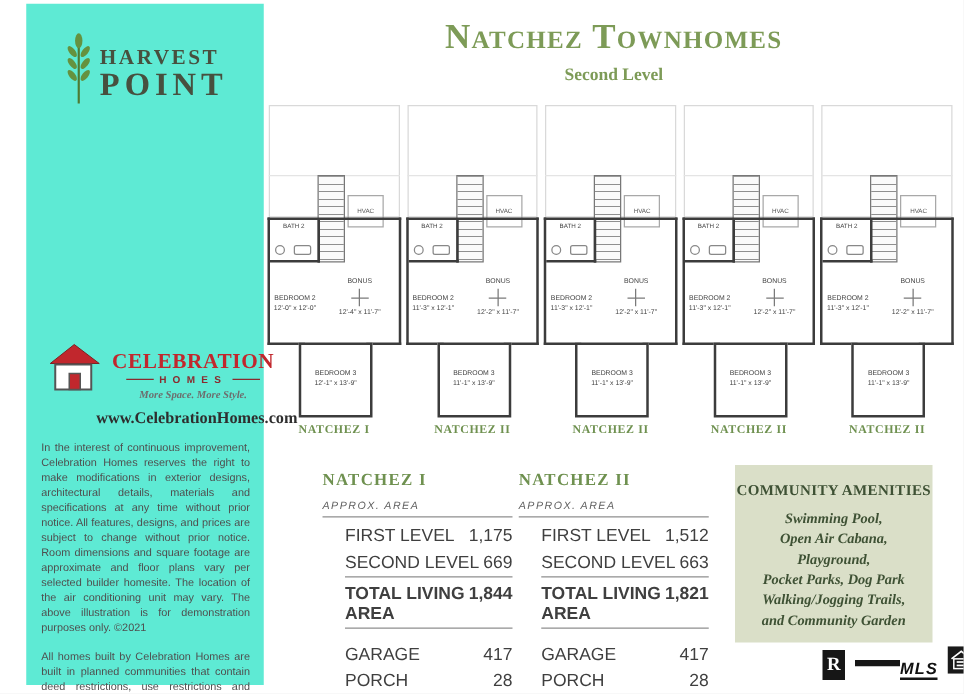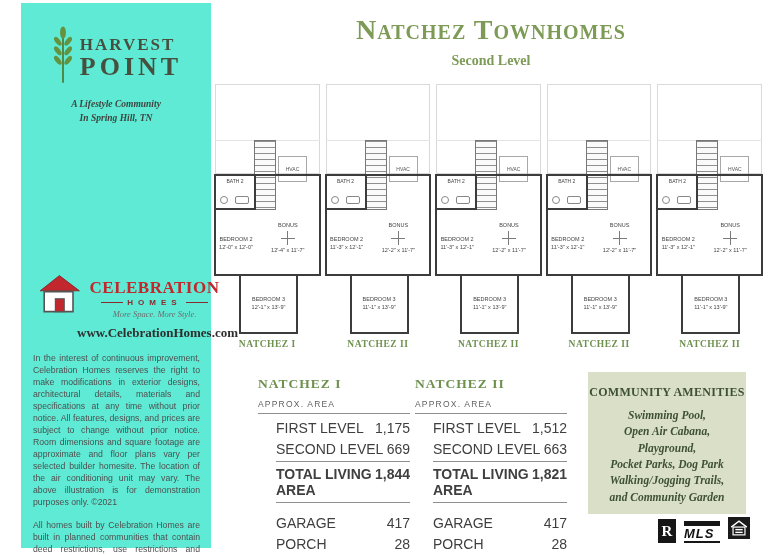--- a/index.html
+++ b/index.html
@@ -14,21 +14,21 @@
   .hp-line2{font-size:26px;letter-spacing:4px;font-weight:600;line-height:1;margin-top:1px;}
   .hp-tag{margin-top:7px;font-family:"Liberation Serif",serif;font-style:italic;font-weight:bold;
           font-size:9.5px;color:#3f4540;line-height:1.45;}
   .cel-block{position:absolute;top:270px;left:12px;width:100%;text-align:center;}
   .cel-row{display:flex;align-items:flex-end;justify-content:center;gap:5px;}
   .cel-name{font-family:"Liberation Serif",serif;font-weight:bold;color:#c1272d;font-size:17px;
             letter-spacing:0.5px;line-height:1;}
   .cel-homes{display:flex;align-items:center;gap:4px;justify-content:center;margin-top:2px;}
   .cel-homes .hr{width:22px;height:1px;background:#8a2a2e;}
   .cel-homes-txt{font-size:8px;letter-spacing:5px;color:#8a2a2e;font-weight:bold;}
-  .cel-slogan{font-family:"Liberation Serif",serif;font-style:italic;font-size:8.5px;color:#6d6d6d;margin-top:2px;}
+  .cel-slogan{font-family:"Liberation Serif",serif;font-style:italic;font-size:8.5px;color:#6d6d6d;margin-top:2px;font-weight:bold;}
   .cel-web{margin-top:6px;font-family:"Liberation Serif",serif;font-weight:bold;font-size:13px;color:#2e2e2e;padding-left:44px;}
   .legal{position:absolute;top:349px;left:12px;right:11px;font-size:8.7px;line-height:1.38;
          color:#4f4f4f;text-align:justify;}
   .legal p{margin:0 0 11px 0;}
   
   #title{position:absolute;left:211px;right:0;top:14px;text-align:center;
          font-family:"Liberation Serif",serif;font-variant:small-caps;font-weight:bold;
          font-size:28px;letter-spacing:1px;color:#7d9b57;}
   #subtitle{position:absolute;left:211px;right:0;top:53px;text-align:center;
             font-family:"Liberation Serif",serif;font-weight:bold;font-size:14px;color:#7d9b57;}
@@ -62,40 +62,40 @@
         font-size:5.5px;color:#444;text-align:center;line-height:1.4;}
   .unit-label{position:absolute;left:0;right:0;top:255px;text-align:center;
               font-family:"Liberation Serif",serif;font-weight:bold;font-size:9.5px;
               letter-spacing:0.5px;color:#6f9150;}
   
   .spec{position:absolute;top:376px;width:152px;}
   #spec1{left:258px;} #spec2{left:415px;}
   .spec-title{font-family:"Liberation Serif",serif;font-weight:bold;font-size:13.5px;
               letter-spacing:1px;color:#6f9150;}
   .spec-sub{font-size:8.5px;color:#5f5f5f;letter-spacing:1.2px;margin-top:7px;padding-bottom:4px;
-            border-bottom:1px solid #8f8f8f;}
+            border-bottom:1px solid #8f8f8f;font-style:italic;}
   .srow{display:flex;justify-content:space-between;font-size:14px;color:#3f3f3f;padding:2.5px 0;margin-left:18px;}
   .srow .v{font-weight:normal;}
   .rows1{padding-top:3px;}
   .total{border-top:1px solid #8f8f8f;border-bottom:1px solid #8f8f8f;font-weight:bold;
          padding:4px 0;margin-top:2px;}
   .rows2{margin-top:9px;}
   .covered{border-top:3px solid #f9a8d4;padding-top:4px;margin-top:2px;}
   
   #amenities{position:absolute;left:588px;top:372px;width:158px;height:142px;background:#dadfc8;
              text-align:center;box-sizing:border-box;padding-top:13px;}
   .am-title{font-family:"Liberation Serif",serif;font-weight:bold;font-size:12px;
             letter-spacing:0.3px;color:#3e5134;}
   .am-items{margin-top:7px;font-family:"Liberation Serif",serif;font-style:italic;font-weight:bold;
             font-size:11.5px;color:#3e5134;line-height:1.42;}
   
   #certs{position:absolute;left:658px;top:517px;display:flex;align-items:flex-end;gap:8px;}
   .realtor{width:18px;height:24px;background:#161616;color:#fff;display:flex;align-items:center;
            justify-content:center;font-family:"Liberation Serif",serif;font-weight:bold;font-size:15px;}
-  .mls{display:flex;flex-direction:column;}
+  .mls{display:flex;flex-direction:row;}
   .mls-bar{width:36px;height:5px;background:#161616;margin-bottom:1px;}
   .mls-txt{font-weight:bold;font-style:italic;font-size:13px;color:#111;letter-spacing:1px;
            border-bottom:2px solid #161616;line-height:1.1;}
 </style>
 </head>
 <body>
 
 <div id="page">
 
   <div id="sidebar">
@@ -112,24 +112,20 @@
             <ellipse cx="21" cy="29" rx="2.8" ry="6" fill="#65923f" transform="rotate(38 21 29)"></ellipse>
             <ellipse cx="9" cy="40" rx="2.8" ry="6" fill="#65923f" transform="rotate(-38 9 40)"></ellipse>
             <ellipse cx="21" cy="40" rx="2.8" ry="6" fill="#65923f" transform="rotate(38 21 40)"></ellipse>
           </svg>
         </span>
         <span class="hp-text">
           <div class="hp-line1">HARVEST</div>
           <div class="hp-line2">POINT</div>
         </span>
       </div>
-      <div class="hp-tag">
-        <div>A Lifestyle Community</div>
-        <div>In Spring Hill, TN</div>
-      </div>
     </div>
 
     <div class="cel-block">
       <div class="cel-row">
         <span>
           <svg width="48" height="42" viewBox="0 0 60 52">
             <polygon points="4,22 28,3 53,22" fill="#c1272d" stroke="#7e2022" stroke-width="1"></polygon>
             <path d="M9 23 h36 v25 h-36 z" fill="#ffffff" stroke="#555" stroke-width="2"></path>
             <rect x="23" y="32" width="11" height="16" fill="#c1272d" stroke="#555" stroke-width="1.5"></rect>
           </svg>

